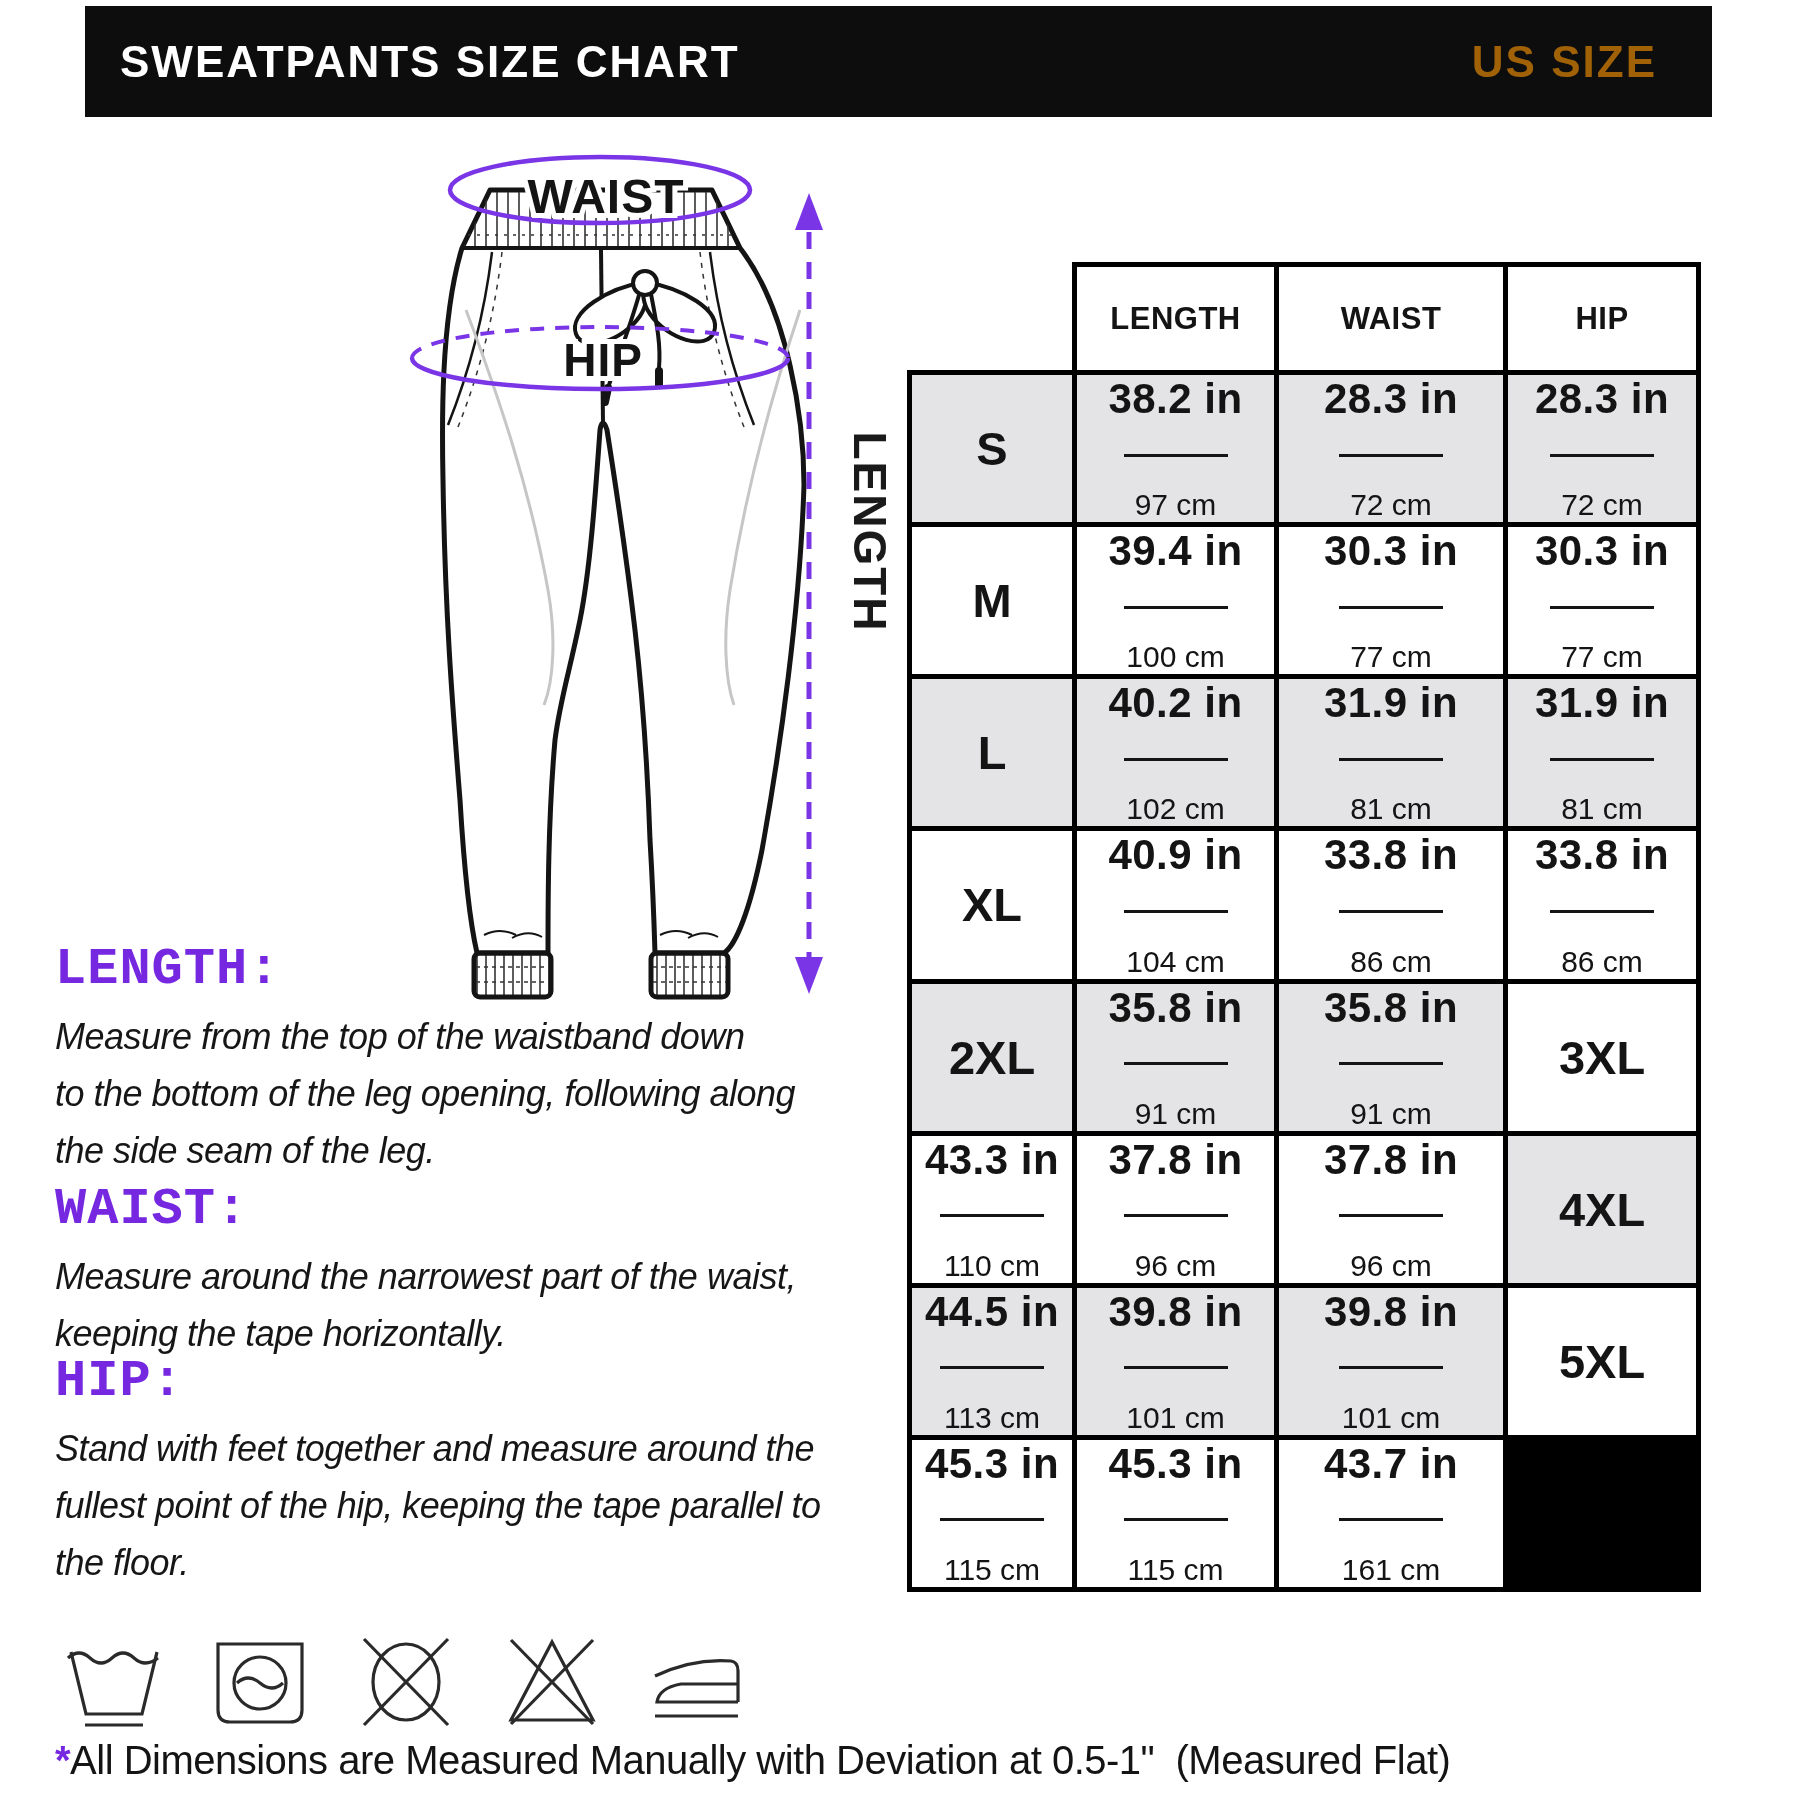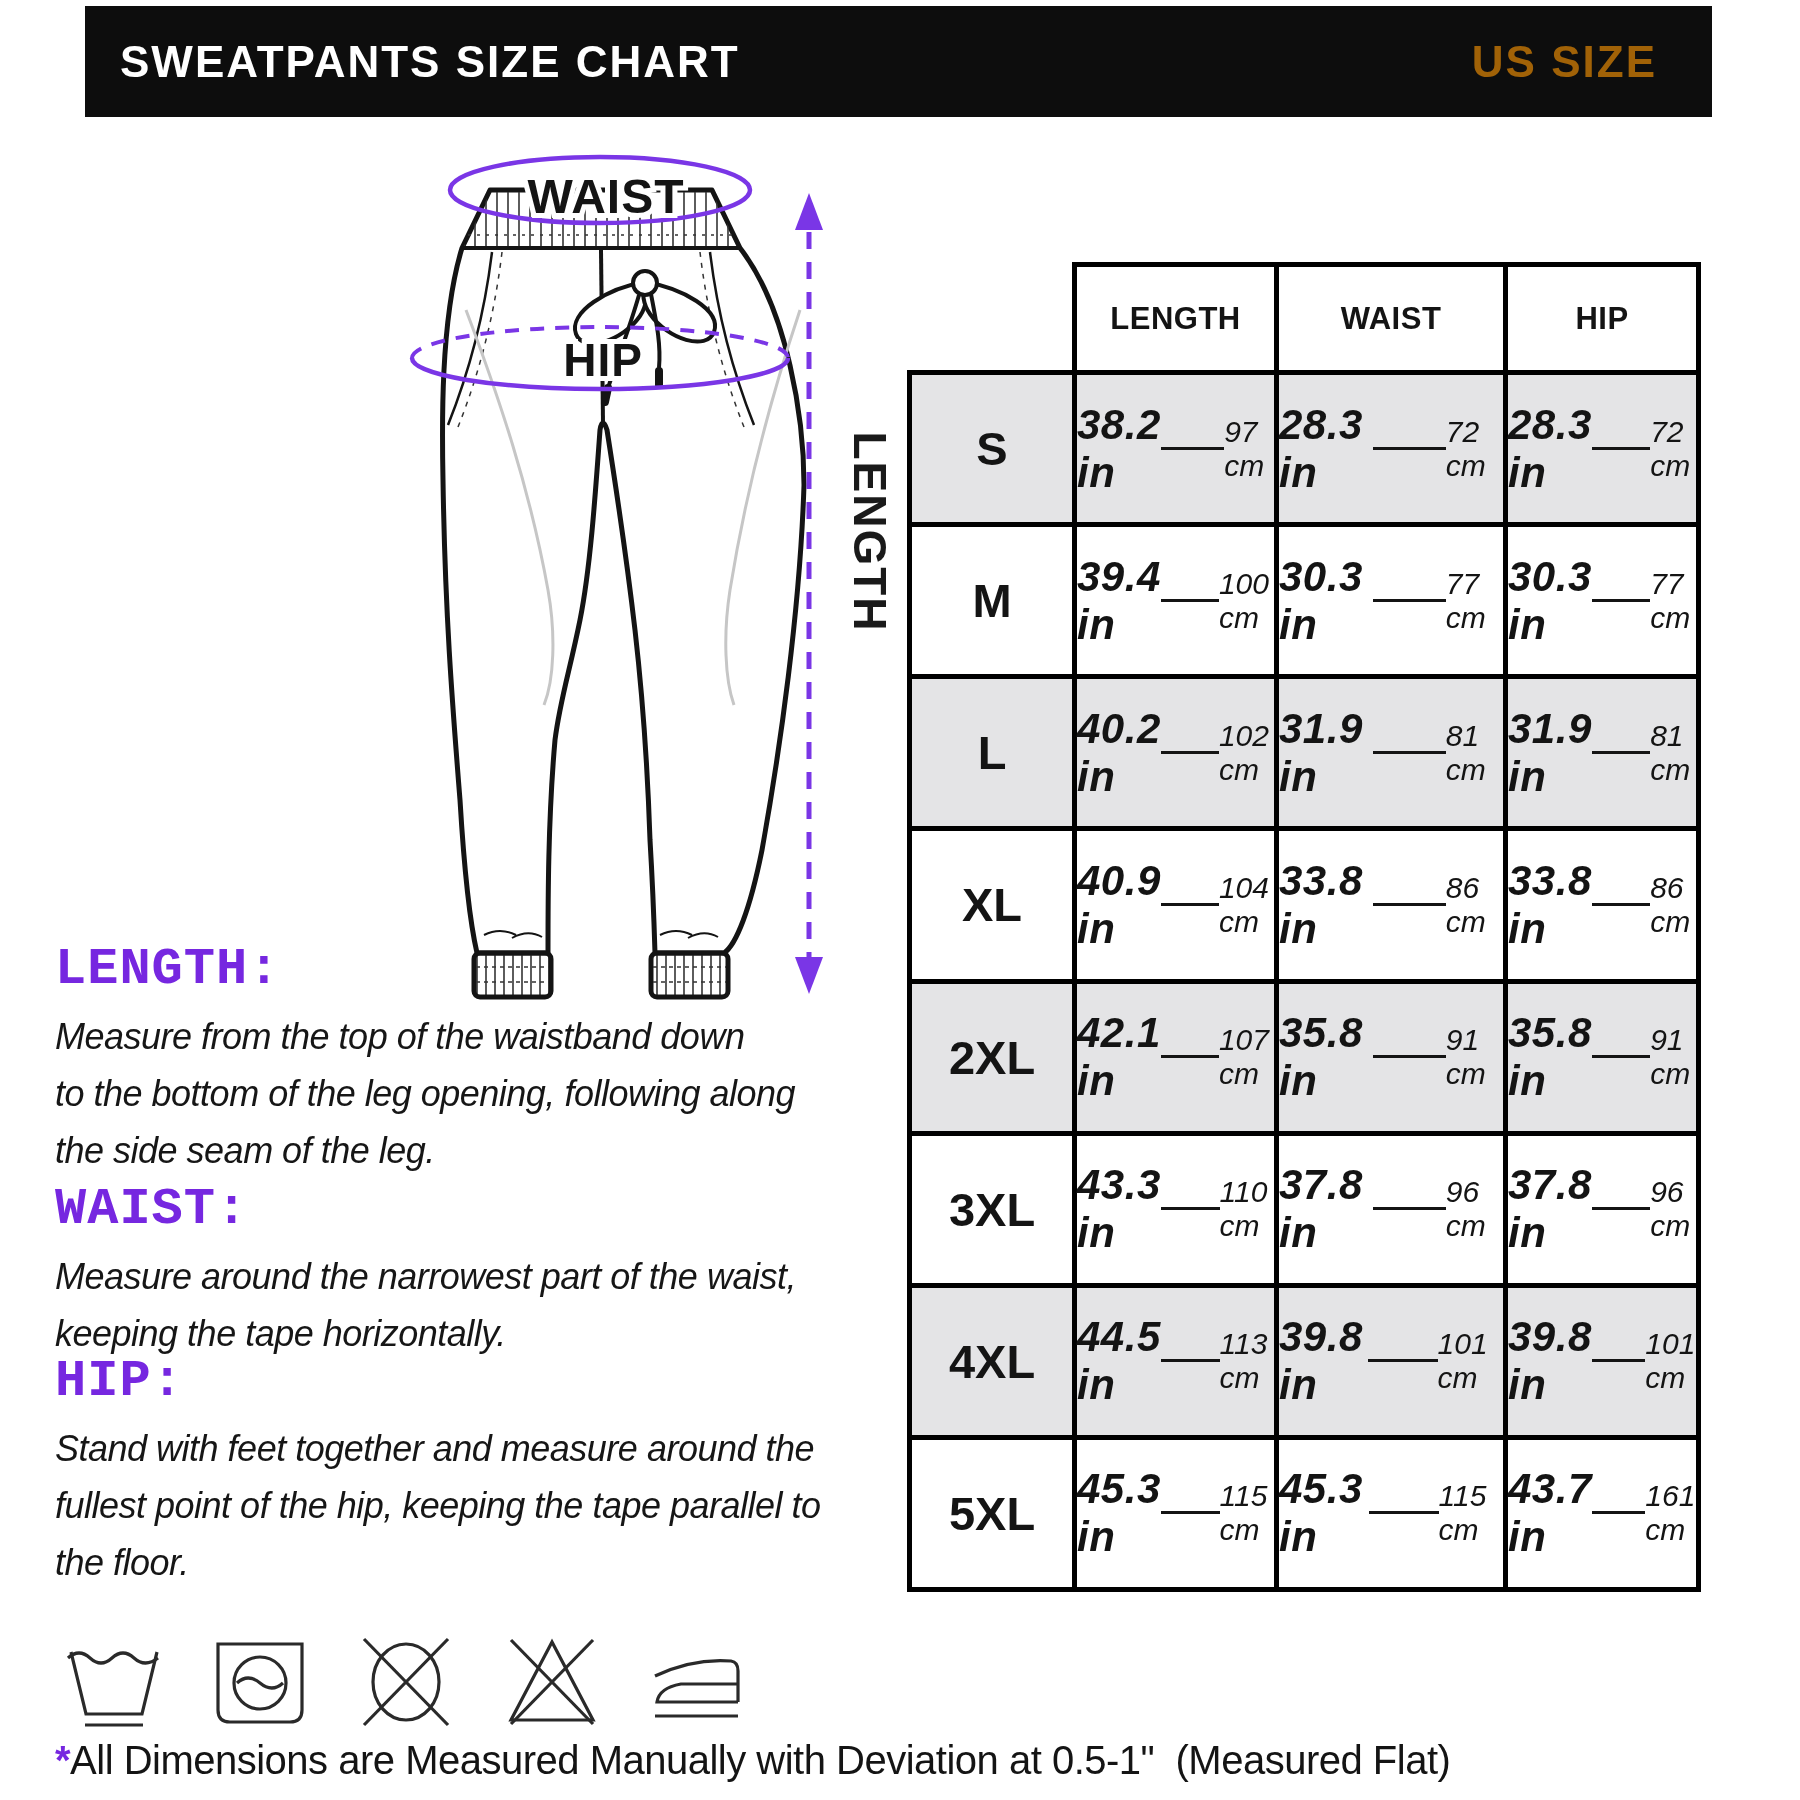--- a/index.html
+++ b/index.html
@@ -17,21 +17,21 @@
   .sizetable{position:absolute;left:907px;top:262px;width:794px;height:1330px;}
   .thead{position:absolute;left:165px;top:0;width:629px;height:113px;background:#000;
          display:grid;grid-template-columns:197px 224px 188px;gap:5px;padding:5px;box-sizing:border-box;}
   .hcell{background:#fff;display:flex;align-items:center;justify-content:center;
          font-size:31px;font-weight:bold;letter-spacing:0.5px;}
   .tbody{position:absolute;left:0;top:108px;width:794px;height:1222px;background:#000;
          display:grid;grid-template-columns:160px 197px 224px 188px;grid-template-rows:repeat(8,1fr);
          gap:5px;padding:5px;box-sizing:border-box;}
   .scell{background:#fff;display:flex;align-items:center;justify-content:center;
          font-size:47px;font-weight:bold;}
-  .vcell{background:#fff;display:flex;align-items:center;justify-content:space-between;font-style:italic;}
+  .vcell{background:#fff;display:flex;flex-direction:column;align-items:center;justify-content:space-between;}
   .g{background:#e4e4e6;}
   .in{font-size:42px;font-weight:bold;letter-spacing:0.5px;}
   .bar{width:104px;border-top:3px solid #141414;margin:9px 0 10px;}
   .cm{font-size:30px;}
 
   
   .sec-h{position:absolute;left:55px;color:#7627e0;font-size:52px;font-weight:bold;letter-spacing:1px;font-family:Liberation Mono, monospace;}
   .sec-b{position:absolute;left:55px;width:790px;font-size:36px;line-height:57px;
          letter-spacing:-0.5px;color:#161616;white-space:pre-line;font-style:italic;}
   .footnote{position:absolute;left:55px;top:1738px;font-size:40px;letter-spacing:-0.5px;color:#141414;}
@@ -205,25 +205,20 @@
           <span class="cm">86 cm</span>
         </div>
       <div class="vcell">
           <span class="in">33.8 in</span>
           <span class="bar"></span>
           <span class="cm">86 cm</span>
         </div>
 
       <div class="scell g">2XL</div>
       <div class="vcell g">
-          <span class="in">42.1 in</span>
-          <span class="bar"></span>
-          <span class="cm">107 cm</span>
-        </div>
-      <div class="vcell g">
           <span class="in">35.8 in</span>
           <span class="bar"></span>
           <span class="cm">91 cm</span>
         </div>
       <div class="vcell g">
           <span class="in">35.8 in</span>
           <span class="bar"></span>
           <span class="cm">91 cm</span>
         </div>
 

